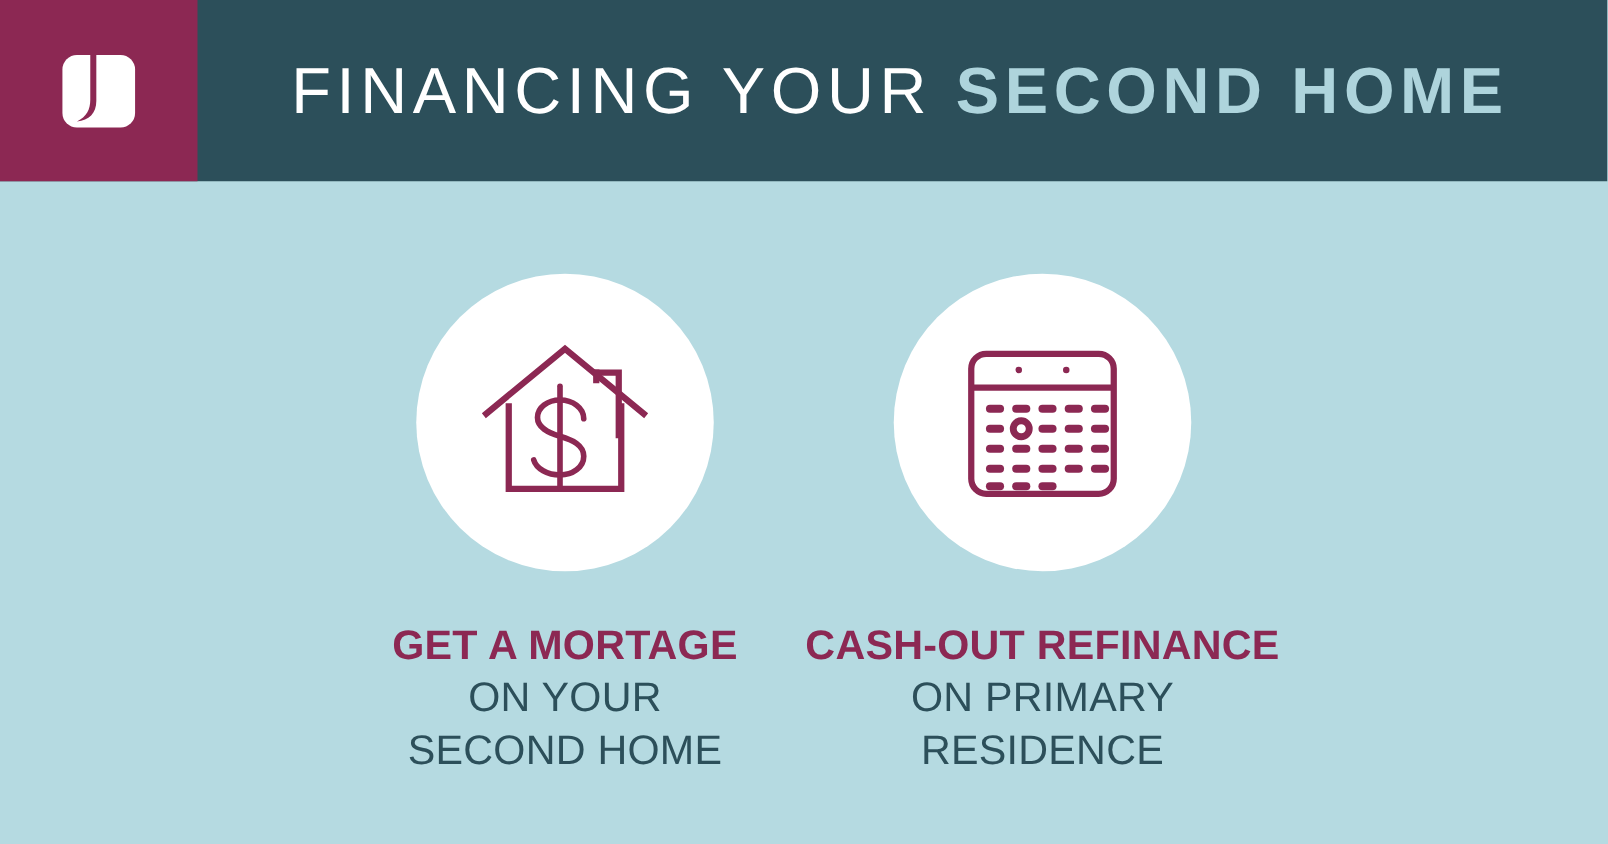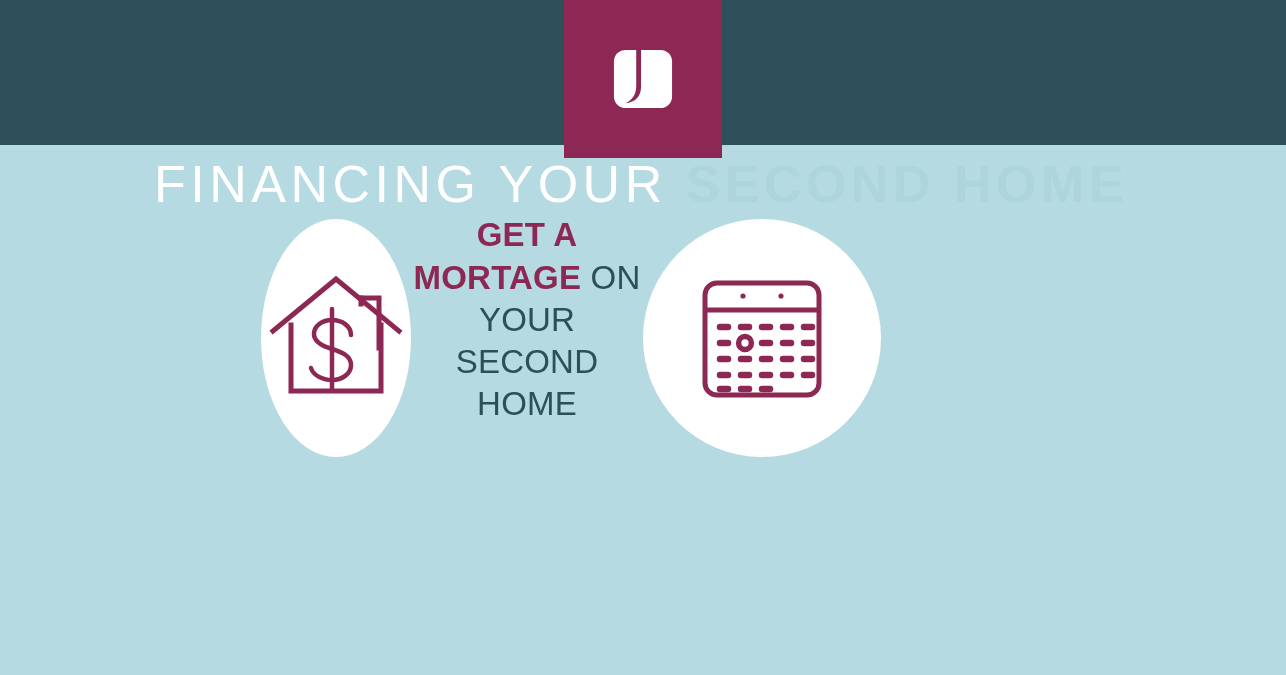--- a/index.html
+++ b/index.html
@@ -24,21 +24,20 @@
   
   .header-band {
     position: absolute;
     left: 0;
     top: 0;
     width: 1286px;
     height: 145px;
     background: #2c4f5a;
     display: flex;
     align-items: center;
-    flex-direction: column;
   }
   .logo-block {
     width: 158px;
     height: 145px;
     background: #8c2853;
     flex: 0 0 158px;
     display: flex;
     align-items: center;
     justify-content: center;
   }
@@ -73,21 +72,21 @@
     top: 145px;
     width: 1286px;
     height: 530px;
     display: flex;
     align-items: flex-start;
     justify-content: center;
   }
   .column {
     width: 382px;
     display: flex;
-    flex-direction: row;
+    flex-direction: column;
     align-items: center;
   }
   .icon-circle {
     width: 238px;
     height: 238px;
     border-radius: 50%;
     background: #ffffff;
     margin-top: 74px;
     display: flex;
     align-items: center;
@@ -197,18 +196,21 @@
               <path d="M117 112 H125"></path>
 
             <path d="M33 126 H41"></path>
               <path d="M54 126 H62"></path>
               <path d="M75 126 H83"></path>
           </g>
 
           <circle cx="58" cy="80" r="6.4" fill="none" stroke="#8c2853" stroke-width="5.5"></circle>
         </svg>
       </div>
+      <div class="caption cap-wide">
+        <span class="accent">CASH-OUT REFINANCE</span><span> ON PRIMARY RESIDENCE</span>
+      </div>
     </div>
 
 
   </div>
 
 </div>
 
 </body></html>

